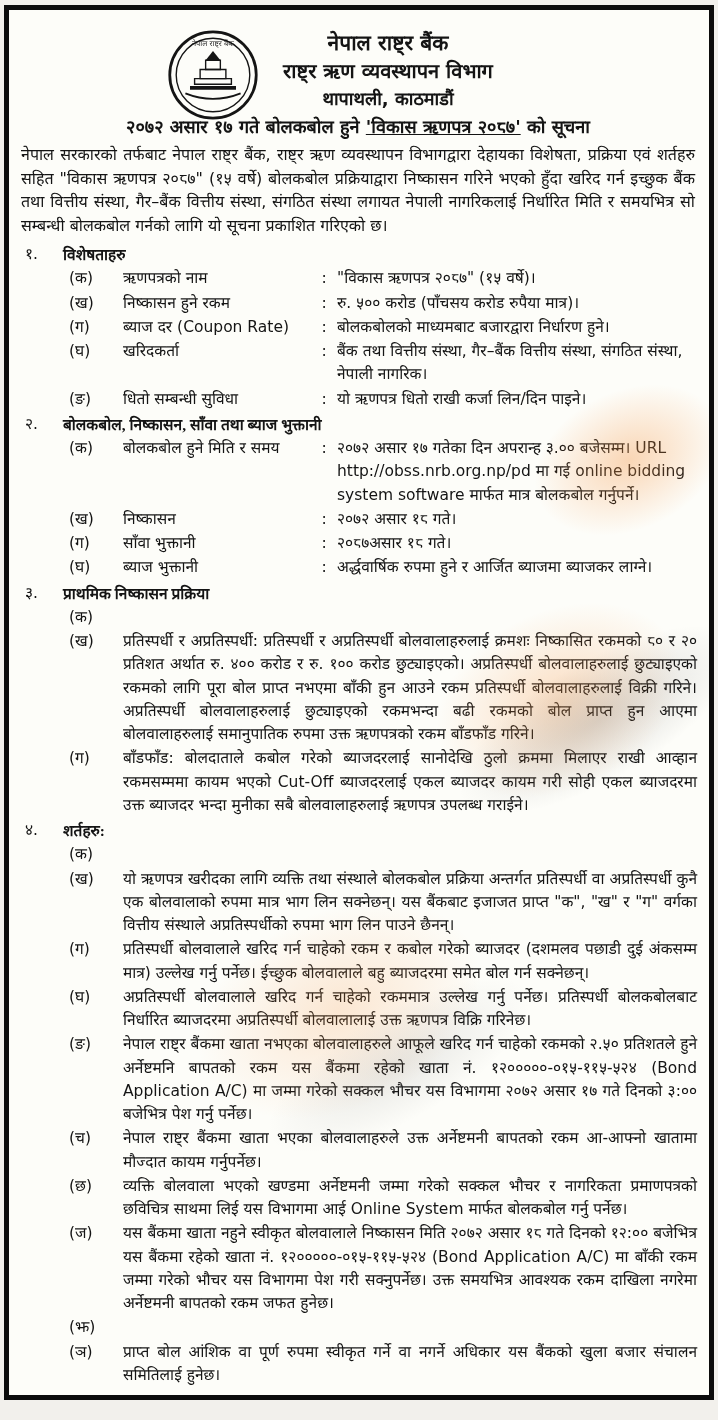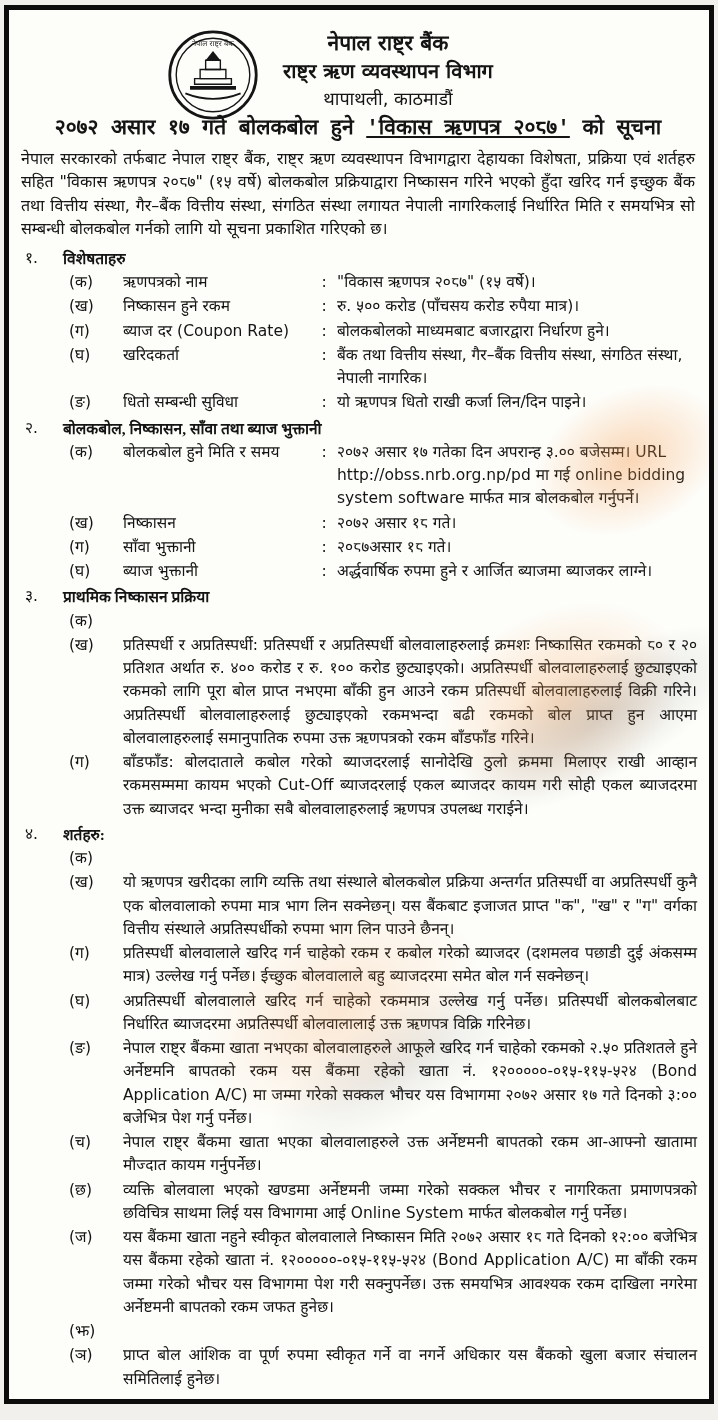--- a/index.html
+++ b/index.html
@@ -13,24 +13,24 @@
     min-height:1384px;
     box-sizing:border-box;
     overflow:hidden;
   }
   
   .hdr{position:relative;display:flex;align-items:flex-start;justify-content:center;padding:4px 0 2px 0;margin-top:7px;}
   .seal{position:absolute;left:148px;top:4px;width:92px;height:92px;}
   .hdr-lines{text-align:center;margin-left:60px;}
   .hdr-line1{font-size:21px;font-weight:bold;line-height:1.35;}
   .hdr-line2{font-size:20px;font-weight:bold;line-height:1.45;}
-  .hdr-line3{font-size:18px;font-weight:normal;line-height:1.4;}
+  .hdr-line3{font-size:18px;font-weight:bold;line-height:1.4;}
   .title{
-    text-align:center;font-size:21px;font-weight:bold;
-    padding:2px 0 4px 0;line-height:1.2;font-family:Liberation Mono, monospace;
+    text-align:center;font-size:18px;font-weight:bold;
+    padding:2px 0 4px 0;line-height:1.2;
   }
   .title .u{text-decoration:underline;}
   
   .intro{font-size:16px;line-height:1.47;text-align:justify;margin:2px 2px 6px 2px;}
   .sec{margin:2px 0 2px 0;}
   .sec-head{display:grid;grid-template-columns:44px 1fr;font-size:15.5px;line-height:1.5;}
   .sec-num{padding-left:6px;}
   .sec-title{font-weight:bold;font-family:Liberation Serif, serif;}
   .kv-row{display:grid;grid-template-columns:54px 188px 26px 1fr;font-size:15.5px;line-height:1.5;padding-left:50px;margin:1px 0;}
   .kv-row .colon{text-align:center;}

